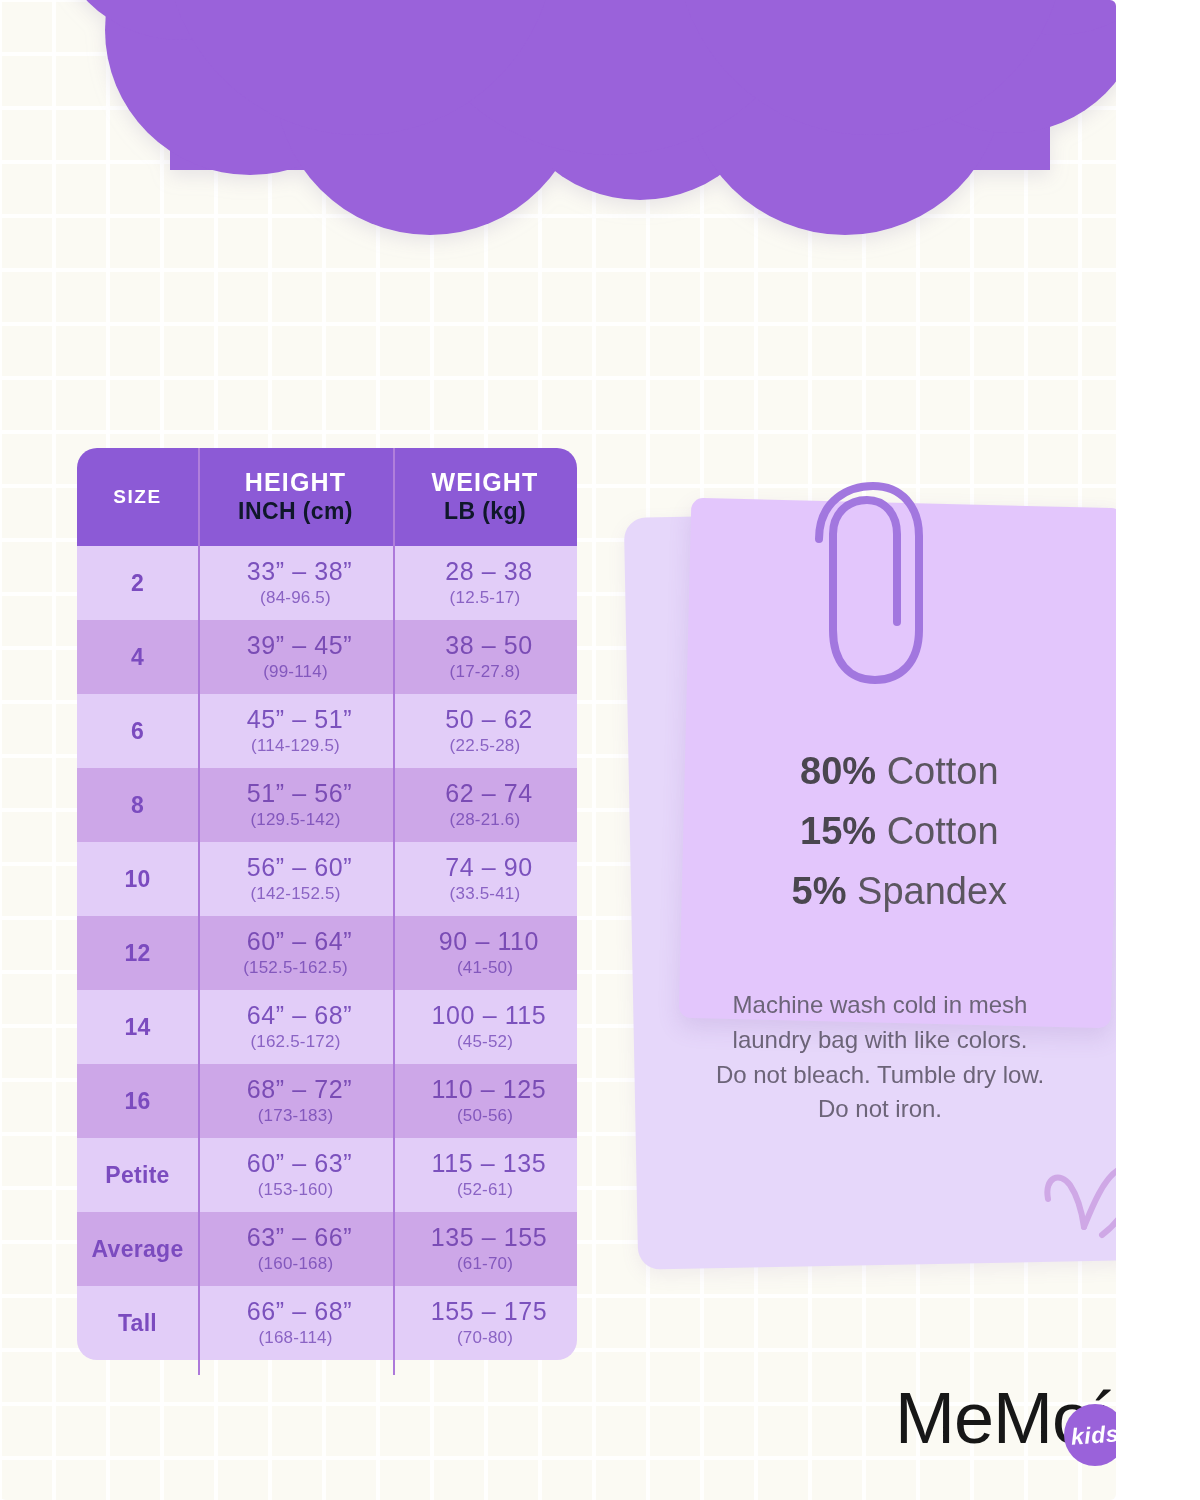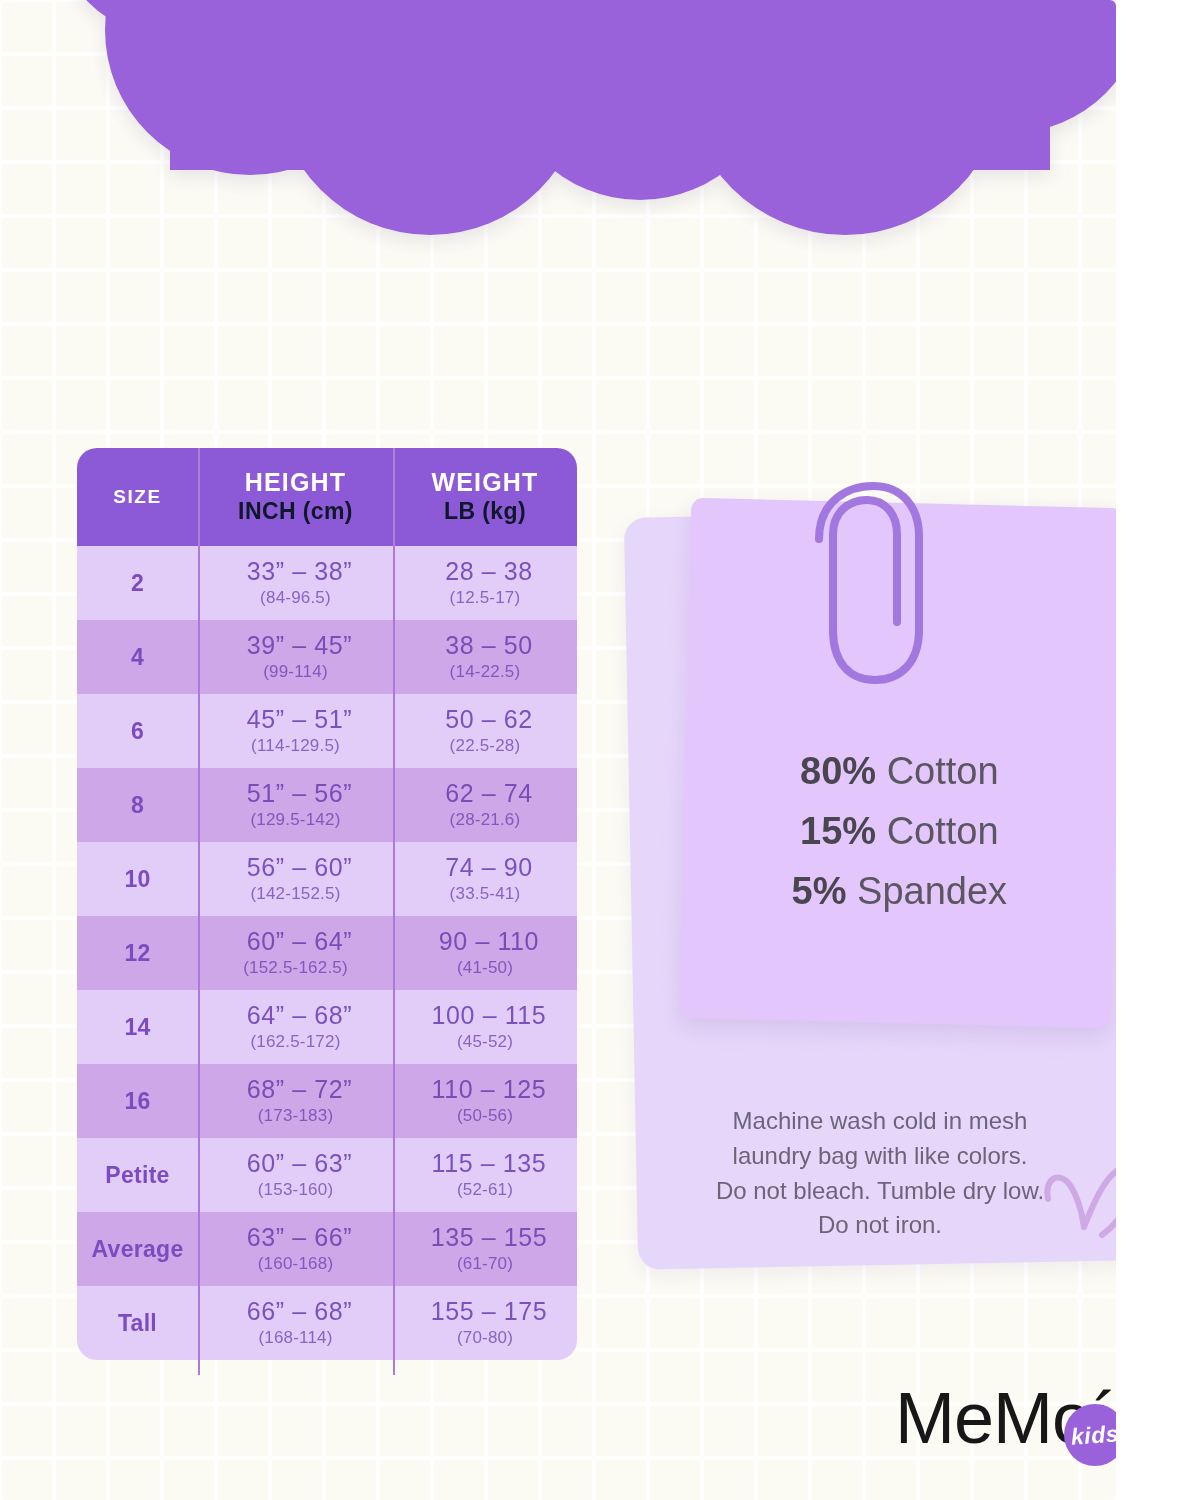--- a/index.html
+++ b/index.html
@@ -126,21 +126,21 @@
     transform:rotate(-1.4deg);
   }
   .comp-line {
     font-size:38px; line-height:1.58; color:#5b5660; font-weight:300;
     white-space:nowrap;
   }
   .comp-line .pct { font-weight:bold; color:#4a464f; }
 
   #care-text {
     position:absolute;
-    left:640px; top:1104px;
+    left:640px; top:988px;
     width:480px;
     text-align:center;
     color:#6c6478;
     font-size:24px;
     line-height:1.45;
     font-weight:300;
     z-index:3;
     white-space:pre-line;
   }
 
@@ -247,21 +247,21 @@
         <div class="trow tbody-row dark">
           <div class="tcell c-size">
             <div class="cell-size">4</div>
           </div>
           <div class="tcell c-height">
             <div class="cell-main">39” – 45”</div>
             <div class="cell-sub">(99-114)</div>
           </div>
           <div class="tcell c-weight">
             <div class="cell-main">38 – 50</div>
-            <div class="cell-sub">(14-22.5)</div>
+            <div class="cell-sub">(17-27.8)</div>
           </div>
         </div>
         <div class="trow tbody-row light">
           <div class="tcell c-size">
             <div class="cell-size">6</div>
           </div>
           <div class="tcell c-height">
             <div class="cell-main">45” – 51”</div>
             <div class="cell-sub">(114-129.5)</div>
           </div>

